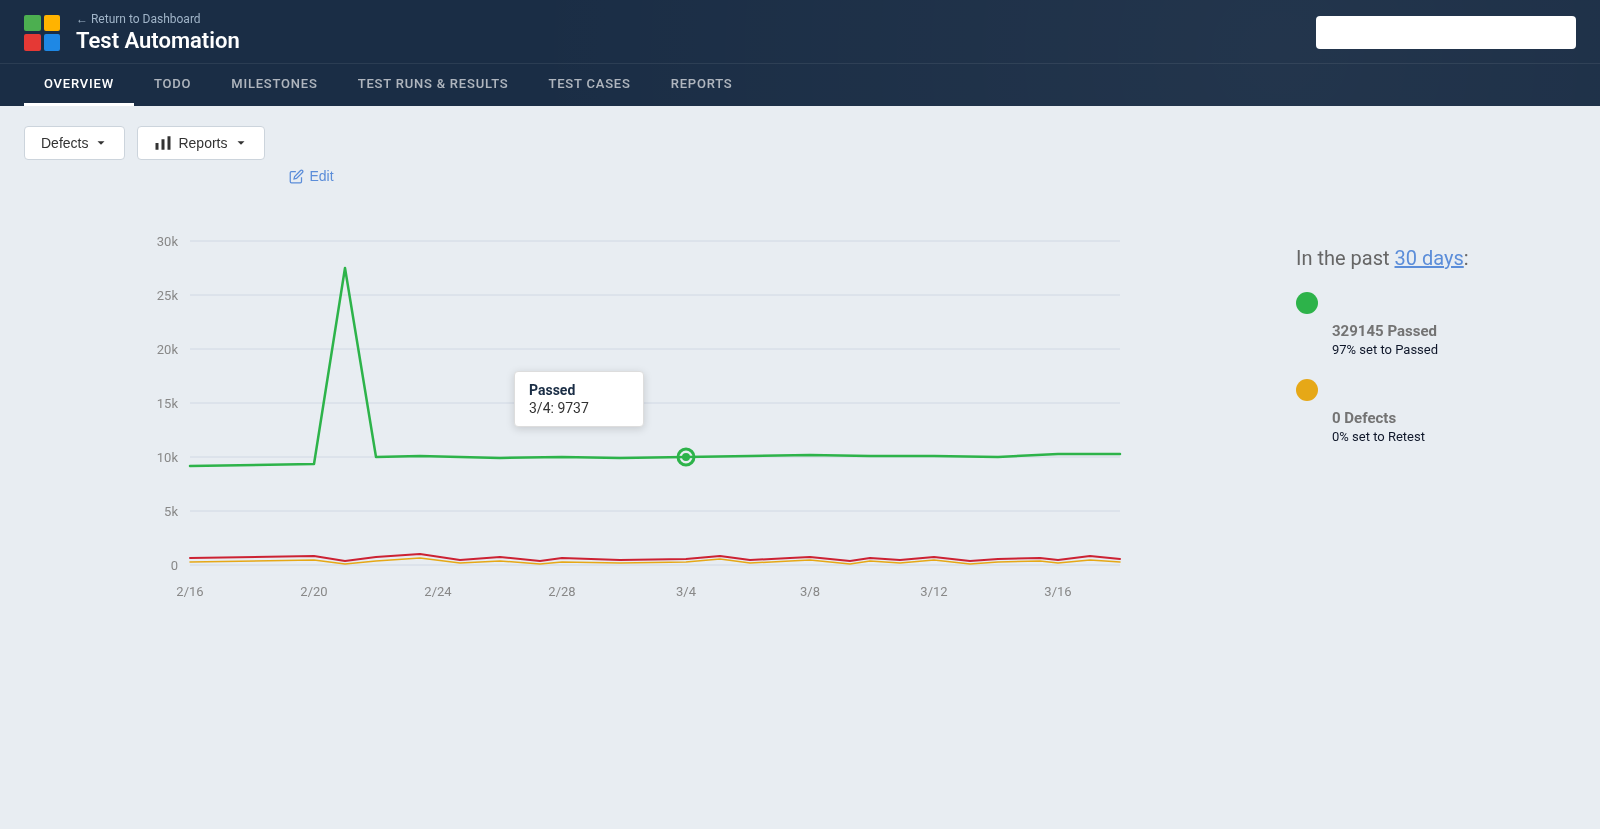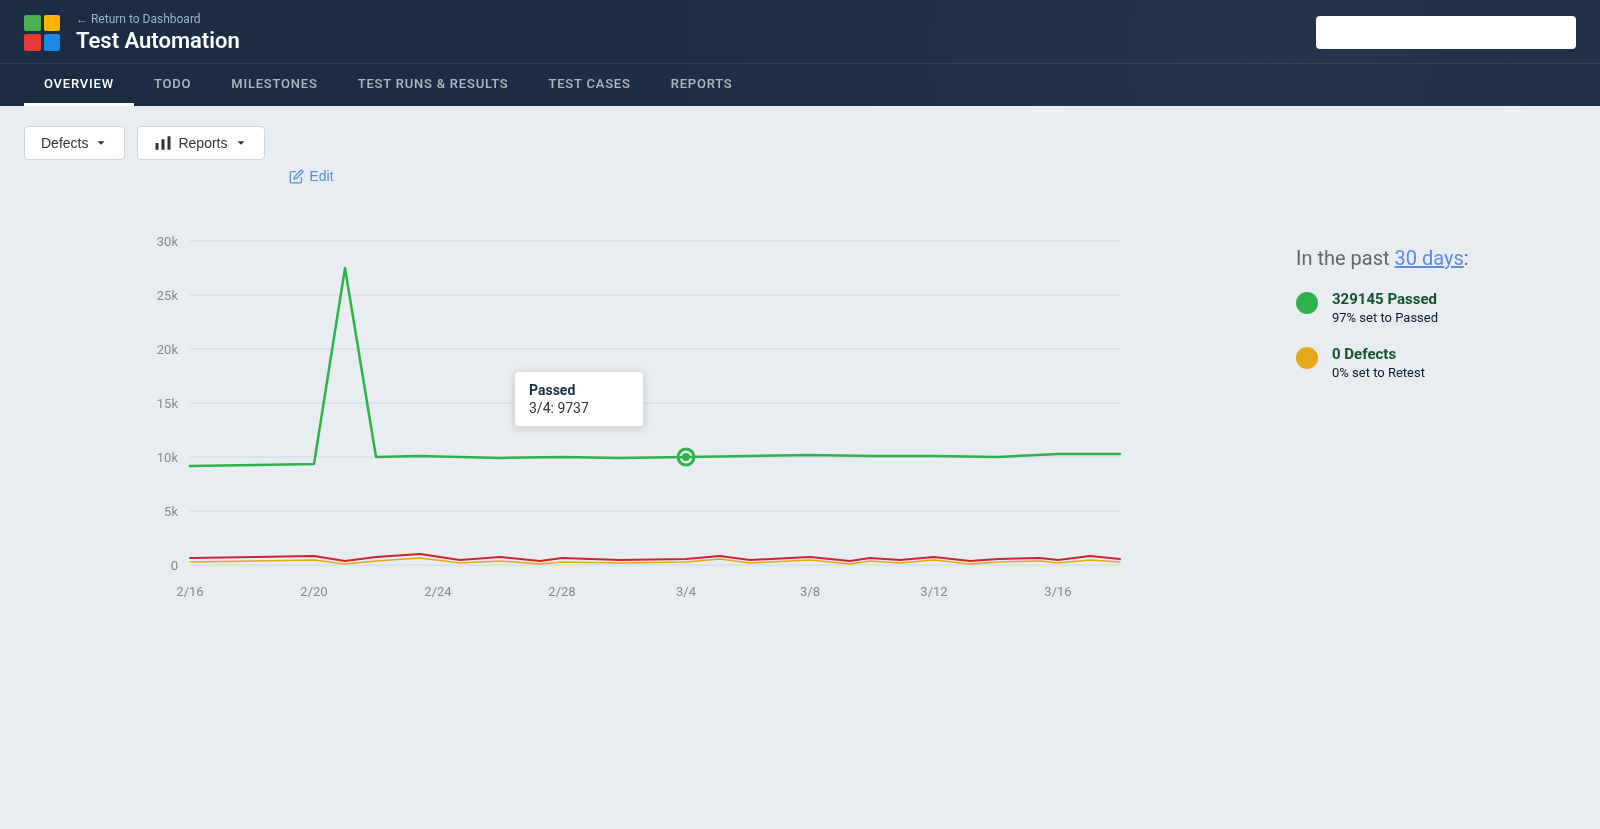--- a/index.html
+++ b/index.html
@@ -207,21 +207,22 @@
       flex-shrink: 0;
       margin-top: 2px;
     }
     .legend-dot.green { background: #2db34a; }
     .legend-dot.gray { background: #666; }
     .legend-dot.yellow { background: #e6a817; }
     .legend-dot.red { background: #cc2233; }
     .legend-label {
       font-size: 15px;
       font-weight: 700;
-      color: #14532d;
+      color: #737373;
+      margin-top: 32px;
     }
     .legend-sub {
       font-size: 13px;
       color: #0f172a;
       margin-top: 2px;
     }
 
     
     .chart-svg-container {
       width: 100%;

